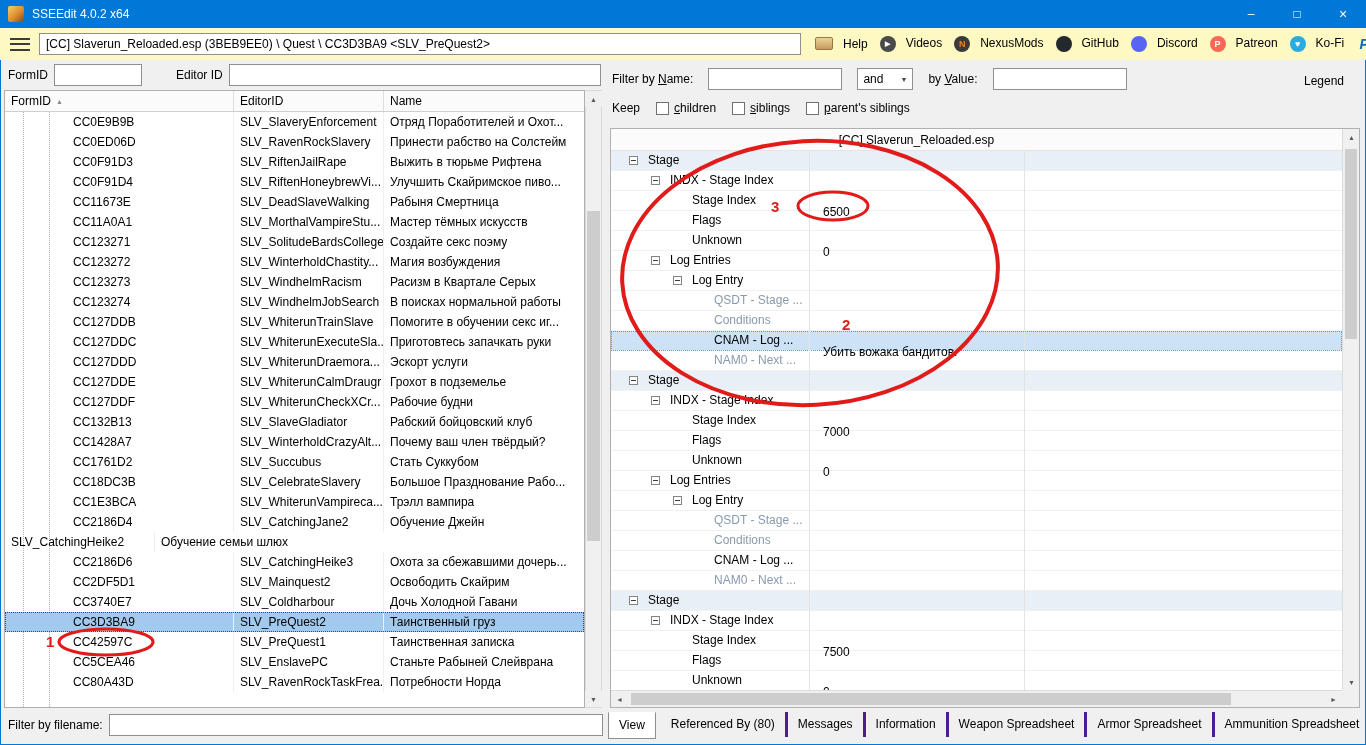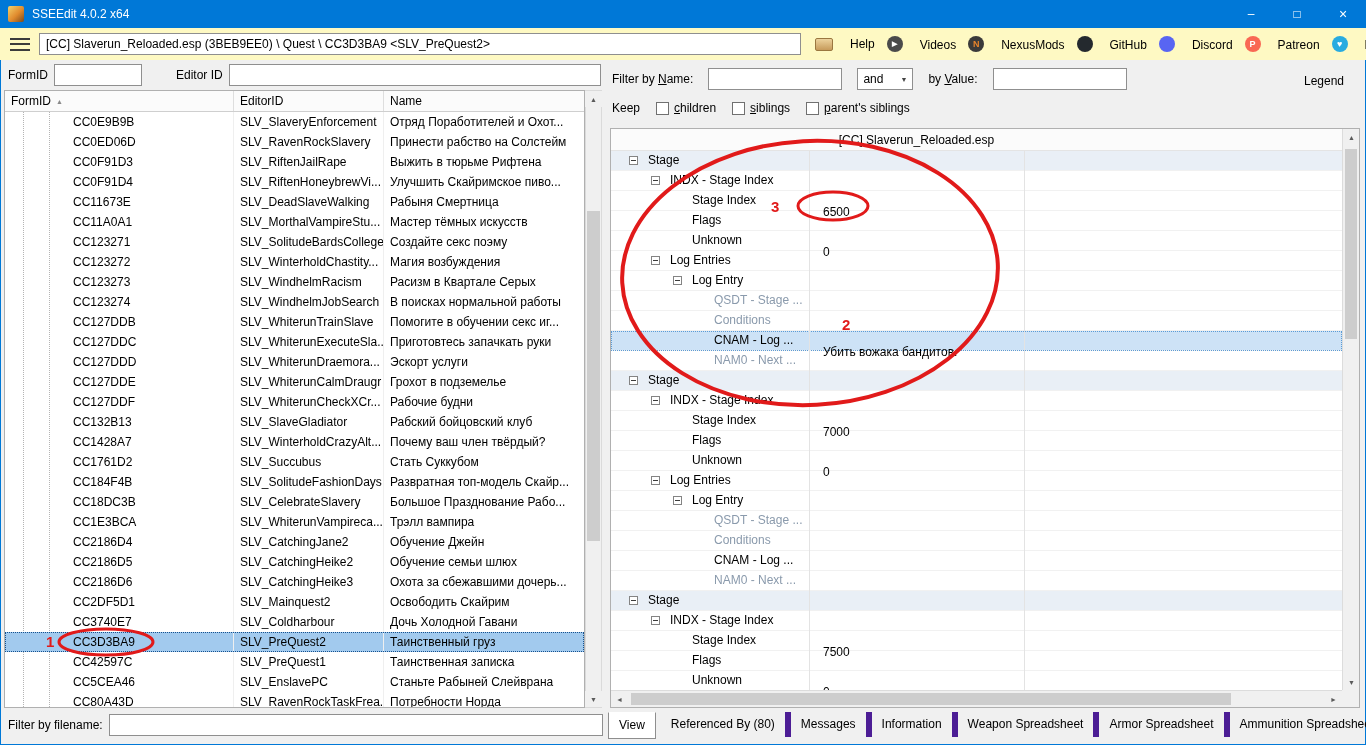--- a/index.html
+++ b/index.html
@@ -13,21 +13,21 @@
   .title-text{font-size:12px;}
   .win-btns{margin-left:auto;display:flex;height:100%;}
   .win-btn{width:46px;height:100%;display:flex;align-items:center;justify-content:center;font-size:12px;color:#fff;cursor:default;}
 
   
   .toolbar{position:absolute;left:0;top:28px;width:100%;height:32px;display:flex;align-items:center;background:#fef9c3;}
   .hamburger{width:20px;height:13px;margin:0 9px 0 10px;display:flex;flex-direction:column;justify-content:space-between;flex:none;}
   .hamburger span{display:block;height:2px;background:#3c3c3c;}
   .breadcrumb{width:762px;height:22px;border:1px solid #8f8f8f;background:#fff;padding:0 6px;font-size:12px;font-family:inherit;flex:none;}
   .toolbar-links{display:flex;align-items:center;margin-left:14px;gap:12px;white-space:nowrap;}
-  .tlink{display:inline-flex;align-items:flex-end;gap:17px;cursor:pointer;}
+  .tlink{display:inline-flex;align-items:flex-start;gap:10px;cursor:pointer;}
   .ticon{width:16px;height:16px;border-radius:50%;display:inline-flex;align-items:center;justify-content:center;font-size:9px;font-weight:bold;color:#fff;flex:none;}
   .ic-help{border-radius:2px;width:18px;height:13px;background:linear-gradient(180deg,#ecd29c,#c79b5b);border:1px solid #9a7740;}
   .ic-videos{background:#4a4a4a;font-size:7px;}
   .ic-nexusmods{background:#3a3a3a;color:#e6832b;}
   .ic-github{background:#24292e;}
   .ic-discord{background:#5865f2;font-size:8px;}
   .ic-patreon{background:#f96854;}
   .ic-kofi{background:#29abe0;font-size:9px;}
   .ic-paypal{background:transparent;color:#0070ba;font-size:14px;font-style:italic;}
 
@@ -90,21 +90,21 @@
   .exp{width:9px;height:9px;border:1px solid #848484;background:#fff;position:relative;margin-right:10px;flex:none;}
   .exp::after{content:"";position:absolute;left:1px;right:1px;top:3px;height:1px;background:#3c3c3c;}
   .expsp{width:19px;flex:none;}
   .rval{position:absolute;left:208px;top:12px;height:100%;padding:0 4px;right:0;overflow:hidden;line-height:19px;}
   .rvscroll{position:absolute;right:0;top:0;bottom:17px;width:17px;background:#f0f0f0;border-left:1px solid #dcdcdc;}
   .rhscroll{position:absolute;left:0;bottom:0;right:17px;height:17px;background:#f0f0f0;border-top:1px solid #dcdcdc;}
   .corner{position:absolute;right:0;bottom:0;width:17px;height:17px;background:#f0f0f0;}
 
   
   .tabs{position:absolute;left:606px;top:712px;right:0;height:30px;display:flex;align-items:flex-start;}
-  .tab{padding:5px 10px 6px;border-right:6px solid #4c1d95;cursor:pointer;white-space:nowrap;}
+  .tab{padding:5px 10px 6px;border-right:3px solid #4c1d95;cursor:pointer;white-space:nowrap;}
   .tab.active{background:#fff;border:1px solid #8e8e8e;border-top-color:#fff;margin-right:5px;margin-left:2px;}
 
   
   .annot{position:absolute;left:0;top:0;pointer-events:none;z-index:60;}
   .annot ellipse{fill:none;stroke:#e11a1a;stroke-width:3;}
   .annot .thick{stroke-width:4;}
   .rnum{fill:#e11a1a;font-weight:bold;font-size:15px;font-family:"Liberation Sans",sans-serif;}
   u{text-decoration:underline;}
 </style>
 </head>
@@ -278,41 +278,35 @@
           <div class="lc lc0">CC1428A7</div>
           <div class="lc lc1">SLV_WinterholdCrazyAlt...</div>
           <div class="lc lc2">Почему ваш член твёрдый?</div>
         </div>
         <div class="lrow">
           <div class="lc lc0">CC1761D2</div>
           <div class="lc lc1">SLV_Succubus</div>
           <div class="lc lc2">Стать Суккубом</div>
         </div>
         <div class="lrow">
-          <div class="lc lc0">CC184F4B</div>
-          <div class="lc lc1">SLV_SolitudeFashionDays</div>
-          <div class="lc lc2">Развратная топ-модель Скайр...</div>
-        </div>
-        <div class="lrow">
           <div class="lc lc0">CC18DC3B</div>
           <div class="lc lc1">SLV_CelebrateSlavery</div>
           <div class="lc lc2">Большое Празднование Рабо...</div>
         </div>
         <div class="lrow">
           <div class="lc lc0">CC1E3BCA</div>
           <div class="lc lc1">SLV_WhiterunVampireca...</div>
           <div class="lc lc2">Трэлл вампира</div>
         </div>
         <div class="lrow">
           <div class="lc lc0">CC2186D4</div>
           <div class="lc lc1">SLV_CatchingJane2</div>
           <div class="lc lc2">Обучение Джейн</div>
         </div>
         <div class="lrow">
-          <div class="lc lc0">CC2186D5</div>
           <div class="lc lc1">SLV_CatchingHeike2</div>
           <div class="lc lc2">Обучение семьи шлюх</div>
         </div>
         <div class="lrow">
           <div class="lc lc0">CC2186D6</div>
           <div class="lc lc1">SLV_CatchingHeike3</div>
           <div class="lc lc2">Охота за сбежавшими дочерь...</div>
         </div>
         <div class="lrow">
           <div class="lc lc0">CC2DF5D1</div>

